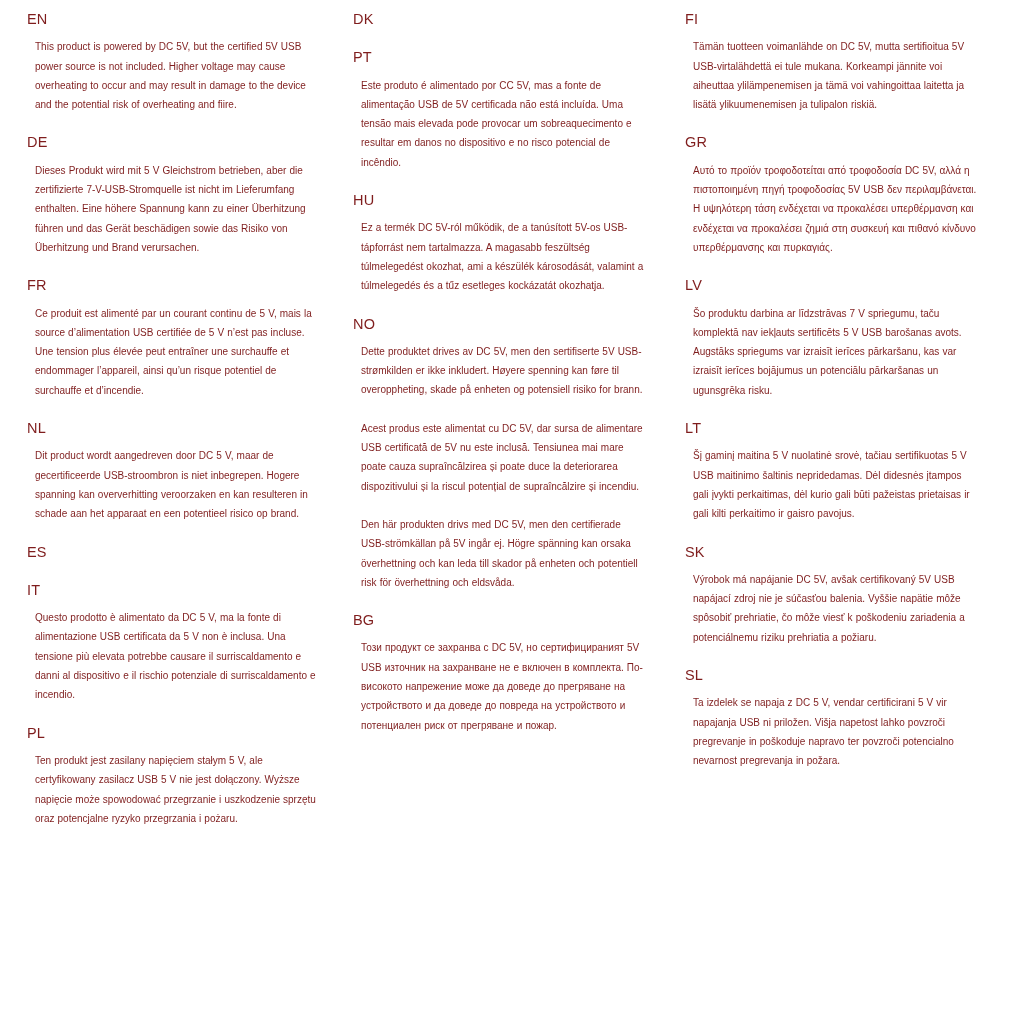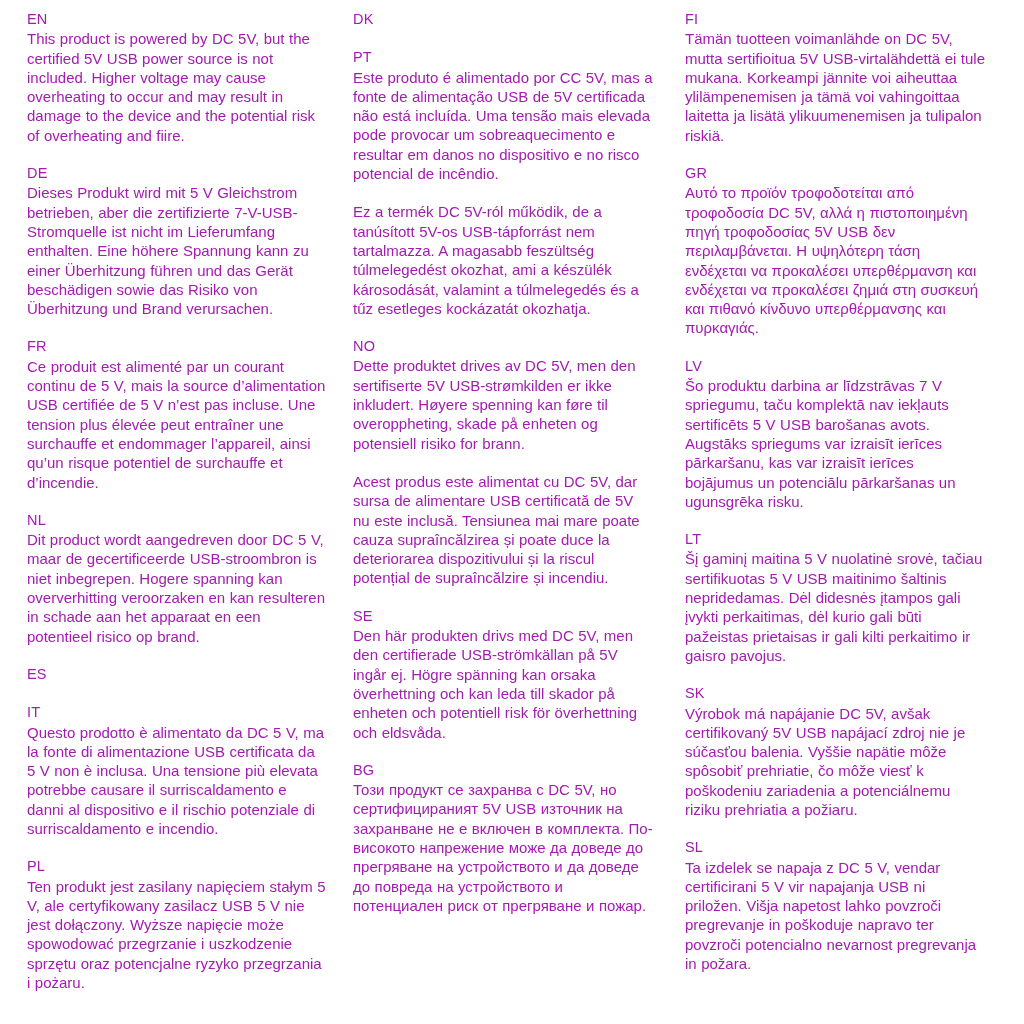--- a/index.html
+++ b/index.html
@@ -9,21 +9,21 @@
     width: 1024px;
     height: 1024px;
     overflow: hidden;
   }
   .page {
     box-sizing: border-box;
     width: 1024px;
     height: 1024px;
     padding: 10px 18px 10px 27px;
     font-family: "Liberation Sans", "DejaVu Sans", sans-serif;
-    color: #a21caf;
+    color: #7f1d1d;
     background: #ffffff;
   }
   .columns {
     display: flex;
     flex-direction: row;
     align-items: flex-start;
   }
   .col {
     width: 300px;
     flex: 0 0 300px;
@@ -37,22 +37,22 @@
   .lang-section {
     margin: 0 0 19px 0;
   }
   .lang-code {
     font-size: 14.5px;
     line-height: 19.3px;
     font-weight: 400;
     letter-spacing: 0.2px;
   }
   .lang-text {
-    margin: 0;
-    font-size: 15px;
+    margin: 8px;
+    font-size: 10px;
     line-height: 19.3px;
     font-weight: 400;
     word-spacing: 0.3px;
   }
 </style>
 </head>
 <body>
 
 <div class="page">
   <div class="columns">
@@ -87,31 +87,31 @@
       </div>
     <div class="col">
         <section class="lang-section">
           <div class="lang-code">DK</div>
         </section>
         <section class="lang-section">
           <div class="lang-code">PT</div>
           <p class="lang-text">Este produto é alimentado por CC 5V, mas a fonte de alimentação USB de 5V certificada não está incluída. Uma tensão mais elevada pode provocar um sobreaquecimento e resultar em danos no dispositivo e no risco potencial de incêndio.</p>
         </section>
         <section class="lang-section">
+          <div class="lang-code">HU</div>
           <p class="lang-text">Ez a termék DC 5V-ról működik, de a tanúsított 5V-os USB-tápforrást nem tartalmazza. A magasabb feszültség túlmelegedést okozhat, ami a készülék károsodását, valamint a túlmelegedés és a tűz esetleges kockázatát okozhatja.</p>
         </section>
         <section class="lang-section">
           <div class="lang-code">NO</div>
           <p class="lang-text">Dette produktet drives av DC 5V, men den sertifiserte 5V USB-strømkilden er ikke inkludert. Høyere spenning kan føre til overoppheting, skade på enheten og potensiell risiko for brann.</p>
         </section>
         <section class="lang-section">
           <p class="lang-text">Acest produs este alimentat cu DC 5V, dar sursa de alimentare USB certificată de 5V nu este inclusă. Tensiunea mai mare poate cauza supraîncălzirea și poate duce la deteriorarea dispozitivului și la riscul potențial de supraîncălzire și incendiu.</p>
         </section>
         <section class="lang-section">
-          <div class="lang-code">SE</div>
           <p class="lang-text">Den här produkten drivs med DC 5V, men den certifierade USB-strömkällan på 5V ingår ej. Högre spänning kan orsaka överhettning och kan leda till skador på enheten och potentiell risk för överhettning och eldsvåda.</p>
         </section>
         <section class="lang-section">
           <div class="lang-code">BG</div>
           <p class="lang-text">Този продукт се захранва с DC 5V, но сертифицираният 5V USB източник на захранване не е включен в комплекта. По-високото напрежение може да доведе до прегряване на устройството и да доведе до повреда на устройството и потенциален риск от прегряване и пожар.</p>
         </section>
       </div>
     <div class="col">
         <section class="lang-section">
           <div class="lang-code">FI</div>

